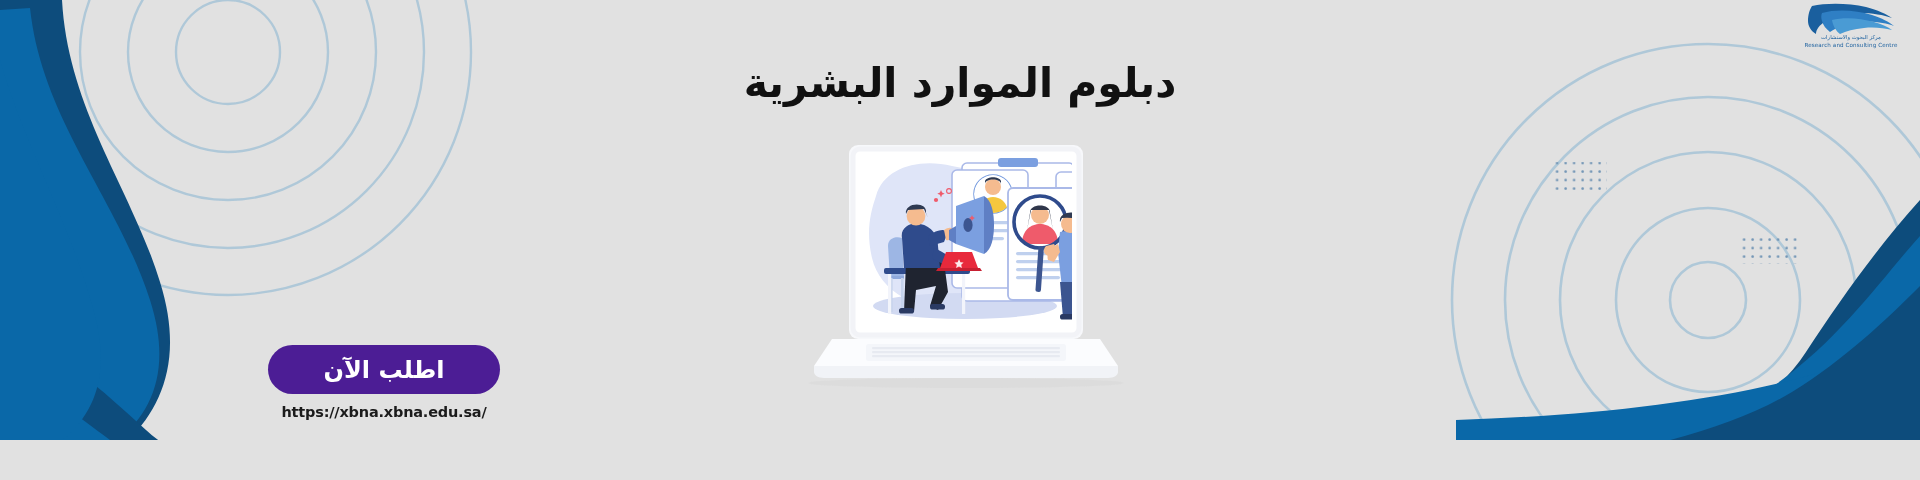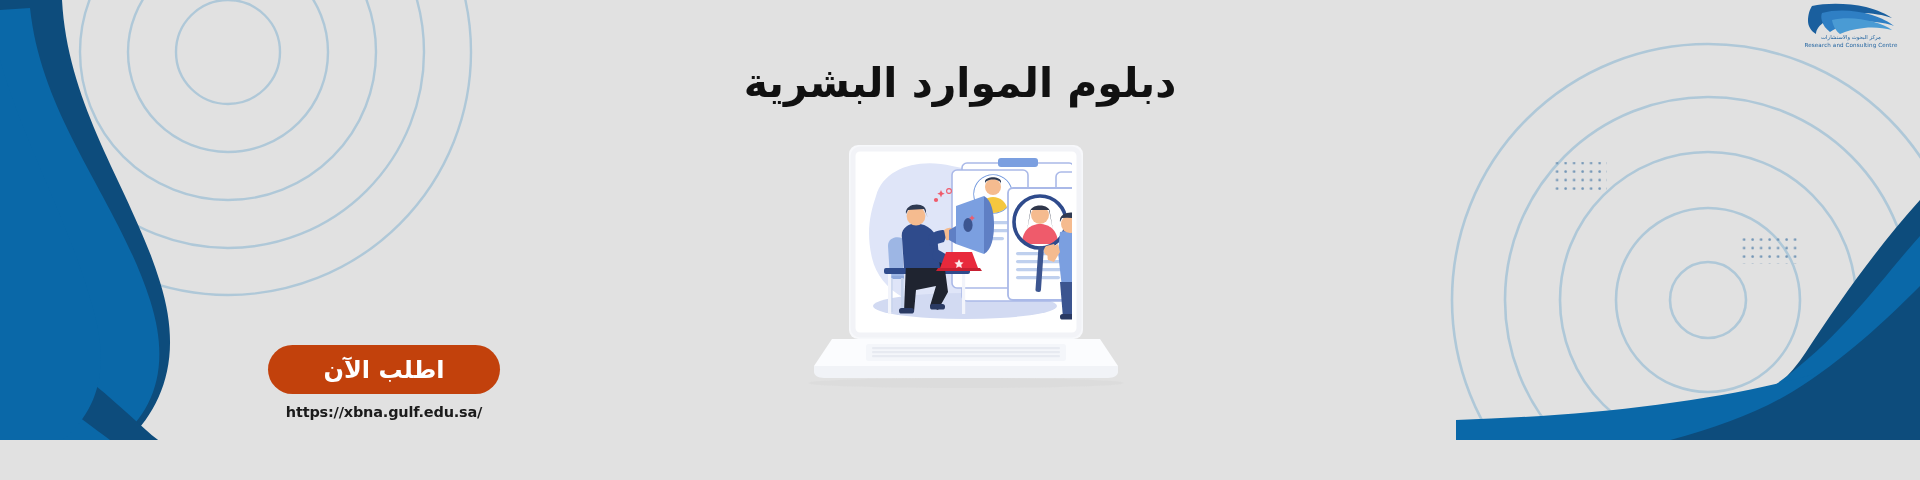--- a/index.html
+++ b/index.html
@@ -21,21 +21,21 @@
     text-align:center;
     font-family:"DejaVu Sans","Liberation Sans",sans-serif;
     font-size:41px;font-weight:700;color:#111;
     direction:rtl;letter-spacing:0;line-height:1.25;
     white-space:nowrap;
   }
 
   
   #cta{
     position:absolute;left:268px;top:345px;width:232px;height:49px;
-    background:#c2410c;border-radius:25px;border:none;
+    background:#4c1d95;border-radius:25px;border:none;
     display:flex;align-items:center;justify-content:center;
     cursor:pointer;padding:0;
   }
   #cta-label{
     font-family:"DejaVu Sans","Liberation Sans",sans-serif;
     font-size:24px;font-weight:700;color:#ffffff;direction:rtl;
     line-height:1;
   }
   #url{
     position:absolute;left:268px;top:404px;width:232px;
@@ -283,21 +283,21 @@
         <rect x="872" y="355" width="188" height="2.2" rx="1"></rect>
       </g>
       <ellipse cx="966" cy="383" rx="158" ry="5" fill="#d8d8d8" opacity="0.55"></ellipse>
     </g>
   </svg>
 
   <button id="cta">
     <span id="cta-label">اطلب الآن</span>
   </button>
 
-  <div id="url">https://xbna.gulf.edu.sa/</div>
+  <div id="url">https://xbna.xbna.edu.sa/</div>
 
   <div id="logo">
     <svg width="118" height="34" viewBox="0 0 118 34" xmlns="http://www.w3.org/2000/svg">
       <path fill="#1a5f9e" d="M20,4 C34,1 56,1 74,5 C86,8 94,12 100,16
                C92,13 80,11 68,11 C54,11 42,14 34,19
                C27,23 24,28 24,32 C19,29 16,24 16,19 C16,12 18,7 20,4 Z"></path>
       <path fill="#2f7fc4" d="M30,11 C44,7 64,8 80,13 C90,16 97,20 102,24
                C94,21 82,19 70,20 C56,21 45,25 38,30
                C34,27 31,23 30,19 C29,16 29,13 30,11 Z"></path>
       <path fill="#4a9bd4" d="M40,18 C52,15 68,16 82,20 C90,22 96,25 100,28

